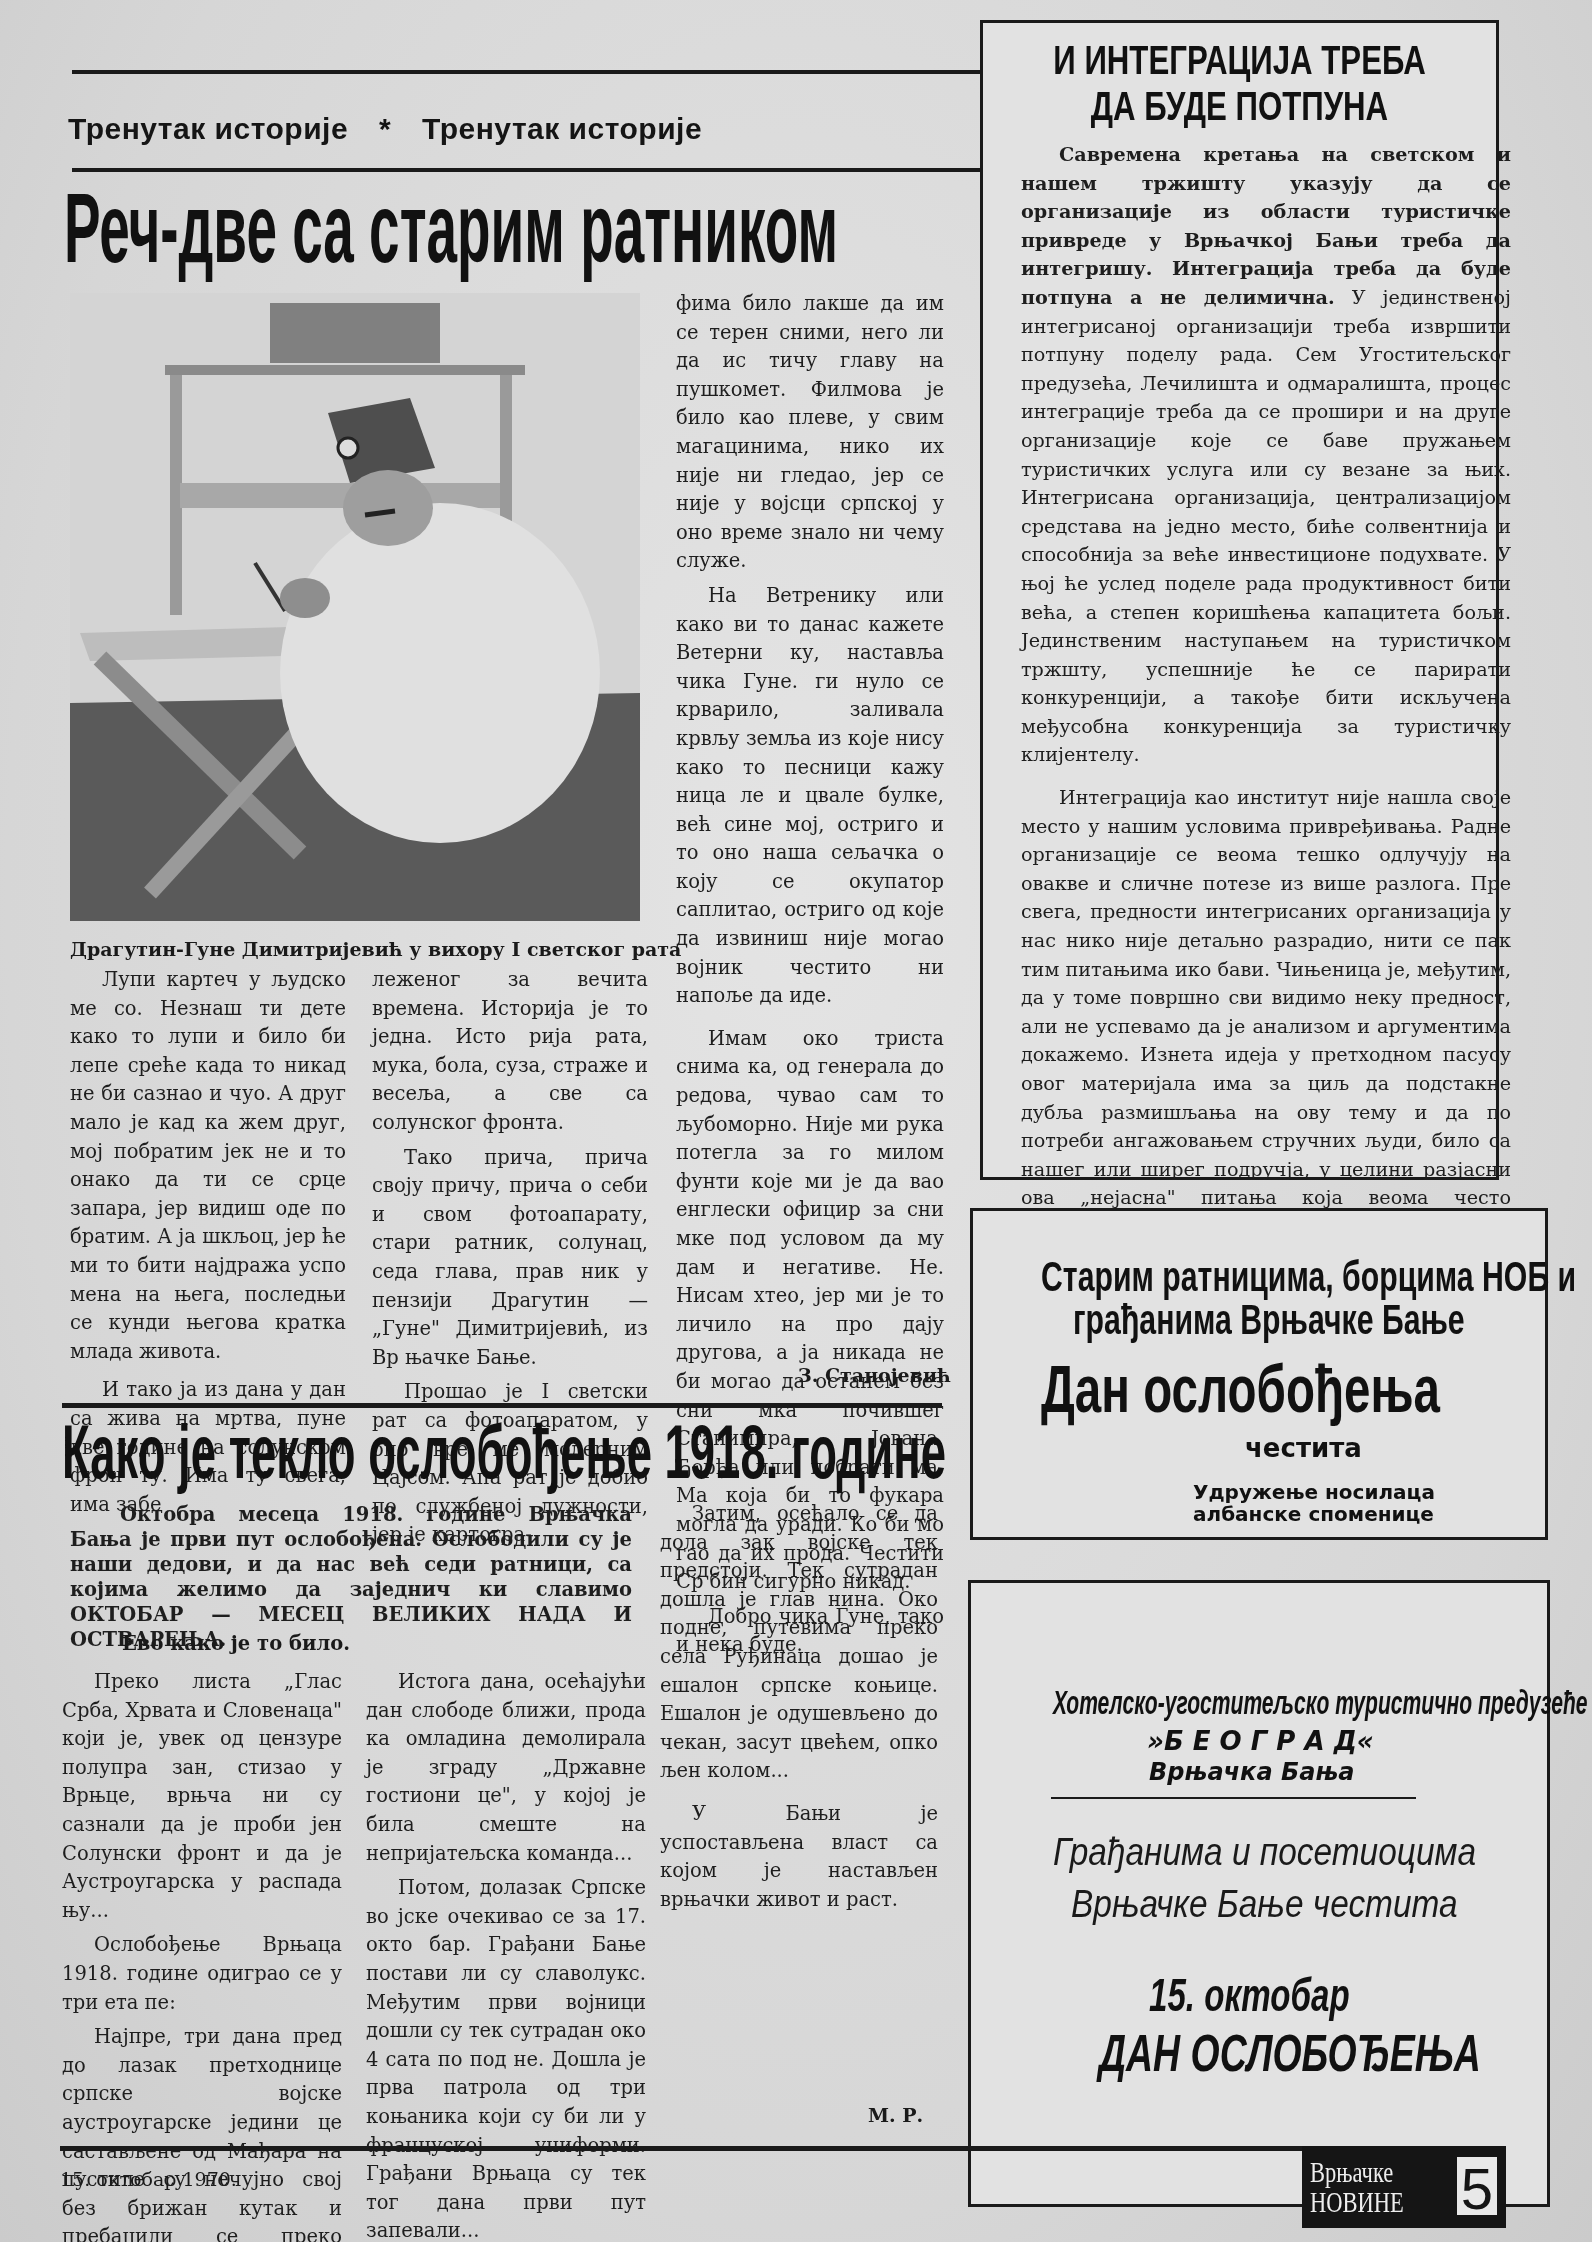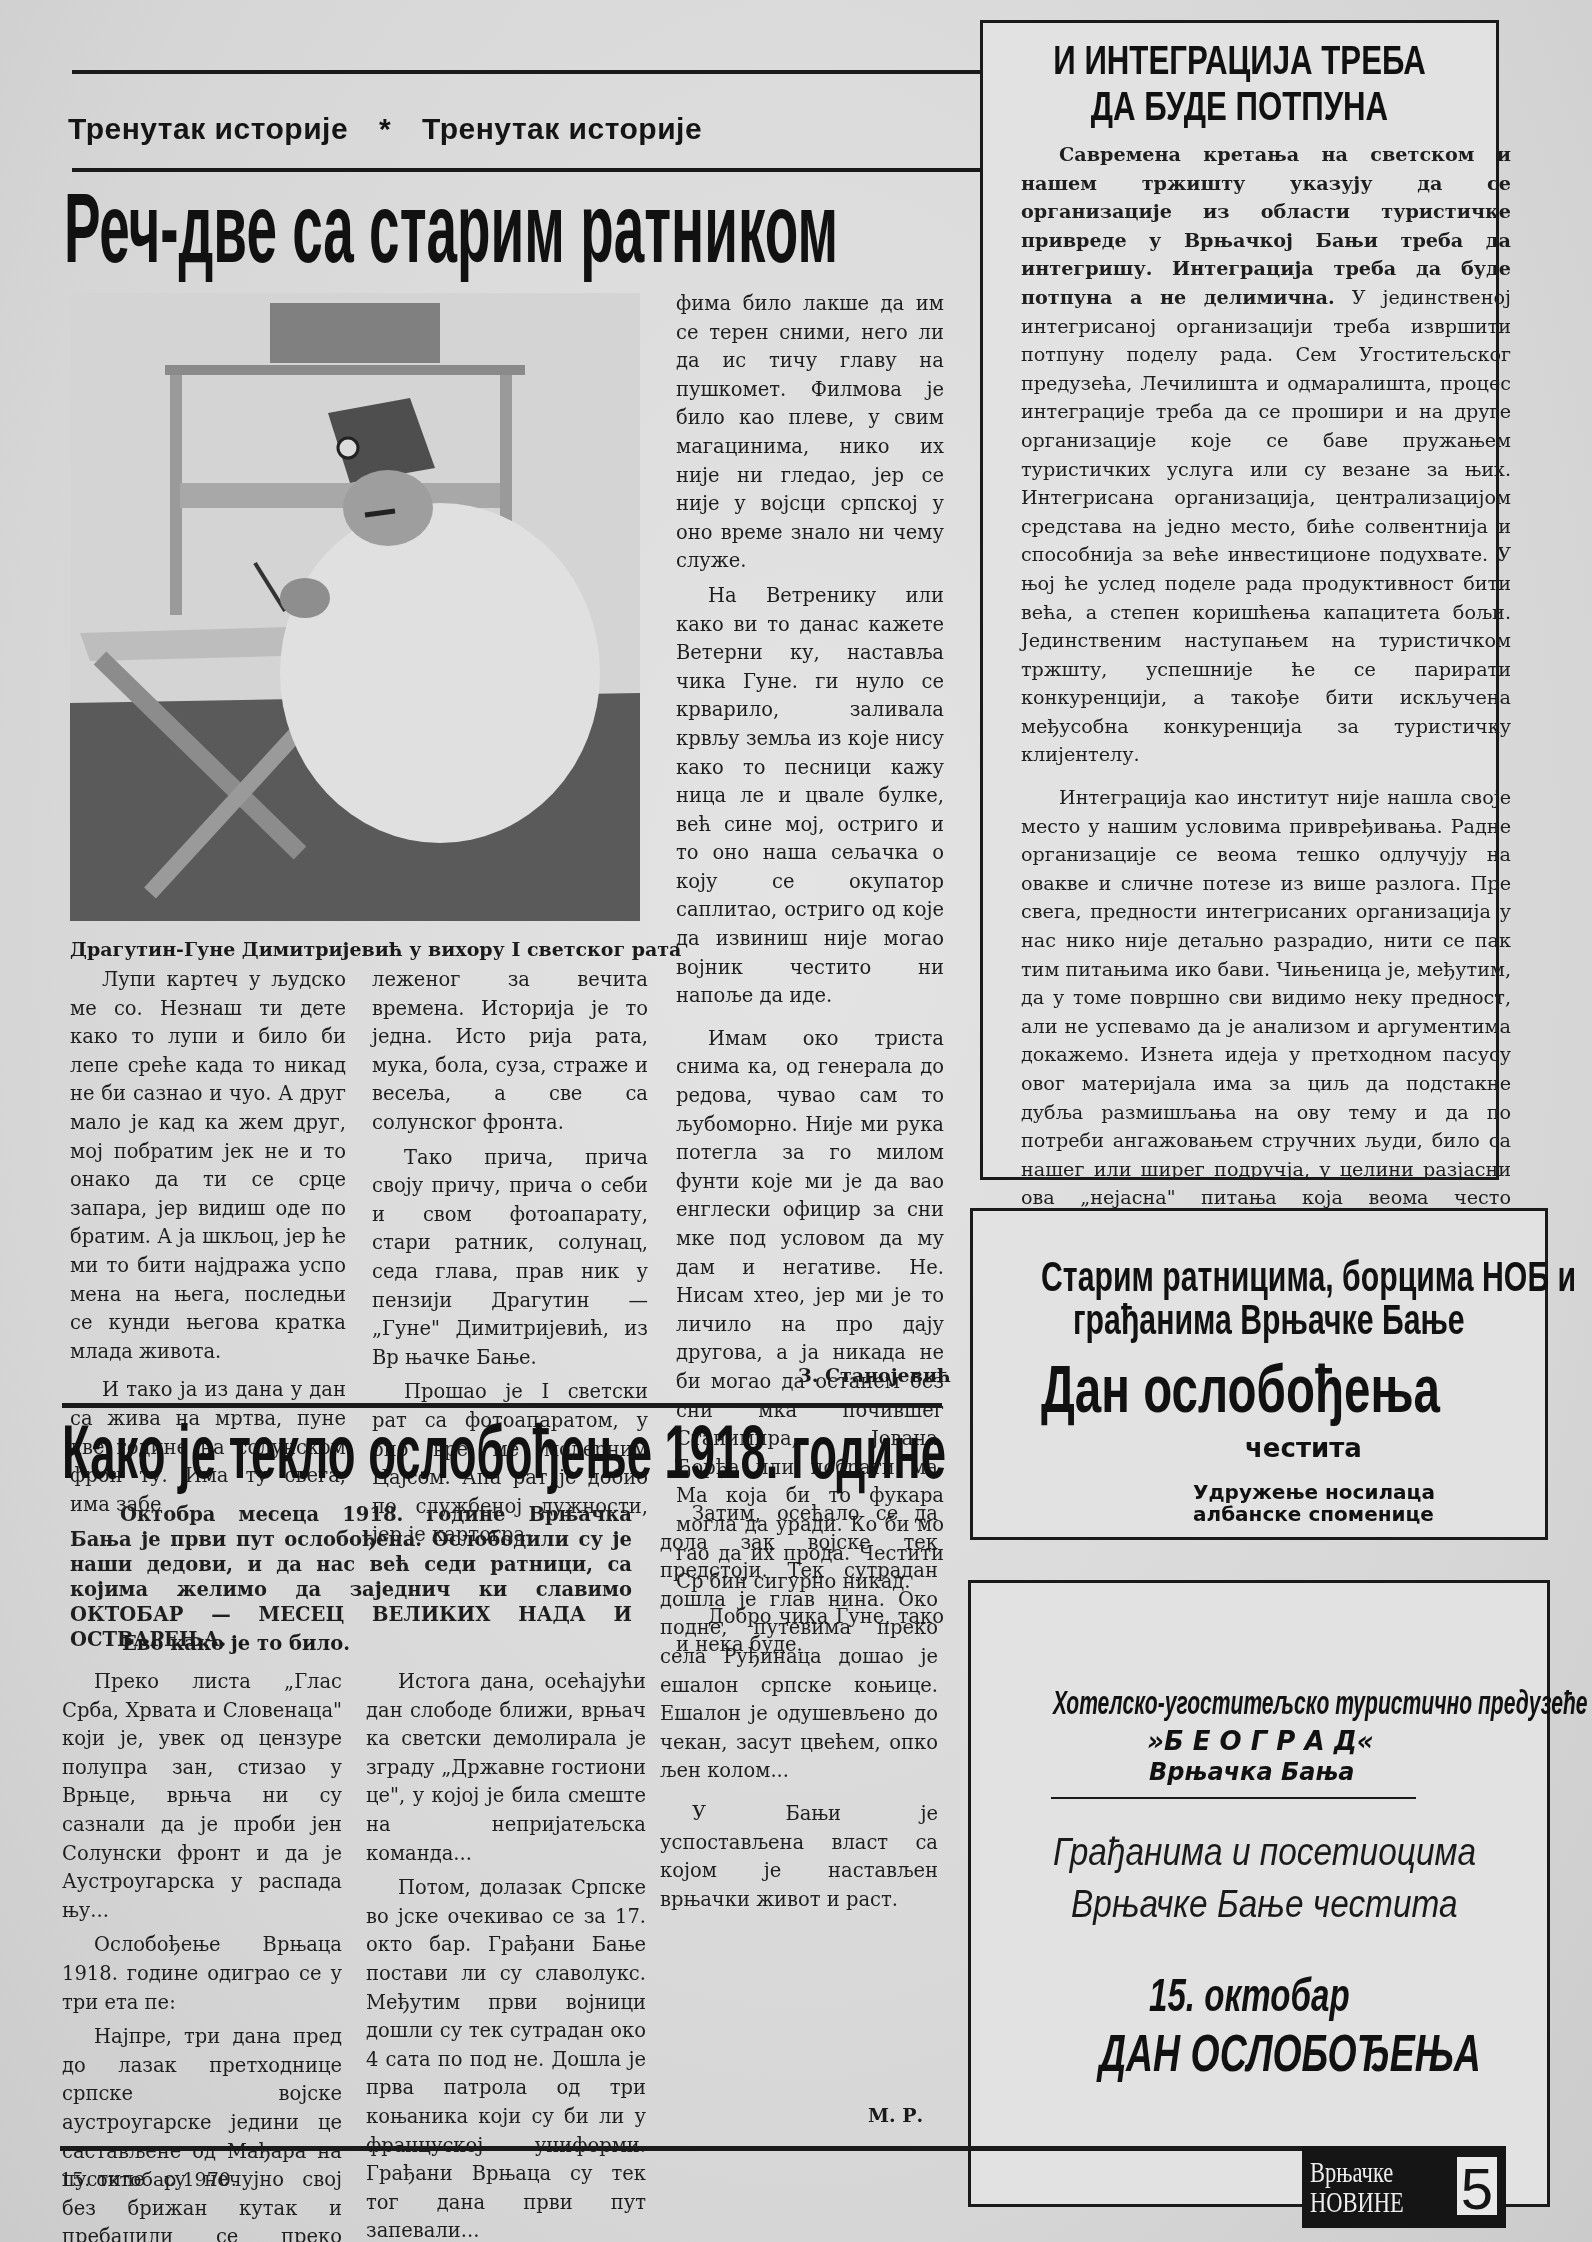--- a/index.html
+++ b/index.html
@@ -110,21 +110,21 @@
 
 <div class="col lead" style="left:70px;top:1502px;width:562px;font-size:19.5px;line-height:25px;text-indent:50px;">Октобра месеца 1918. године Врњачка Бања је први пут ослобођена. Ослободили су је наши дедови, и да нас већ седи ратници, са којима желимо да заједнич ки славимо ОКТОБАР — МЕСЕЦ ВЕЛИКИХ НАДА И ОСТВАРЕЊА.</div>
 <div class="abs" style="left:122px;top:1632px;font-weight:bold;font-size:19.5px;">Ево како је то било.</div>
 
 <div class="col" style="left:62px;top:1668px;width:280px;">
   <p>Преко листа „Глас Срба, Хрвата и Словенаца" који је, увек од цензуре полупра зан, стизао у Врњце, врњча ни су сазнали да је проби јен Солунски фронт и да је Аустроугарска у распада њу...</p>
   <p>Ослобођење Врњаца 1918. године одиграо се у три ета пе:</p>
   <p>Најпре, три дана пред до лазак претходнице српске војске аустроугарске једини це састављене од Мађара на пустиле су нечујно свој без брижан кутак и пребацили се преко Мораве...</p>
 </div>
 <div class="col" style="left:366px;top:1668px;width:280px;">
-  <p>Истога дана, осећајући дан слободе ближи, врњач ка светски демолирала је зграду „Државне гостиони це", у којој је била смеште на непријатељска команда...</p>
+  <p>Истога дана, осећајући дан слободе ближи, прода ка омладина демолирала је зграду „Државне гостиони це", у којој је била смеште на непријатељска команда...</p>
   <p>Потом, долазак Српске во јске очекивао се за 17. окто бар. Грађани Бање постави ли су славолукс. Међутим први војници дошли су тек сутрадан око 4 сата по под не. Дошла је прва патрола од три коњаника који су би ли у француској униформи. Грађани Врњаца су тек тог дана први пут запевали...</p>
 </div>
 <div class="col" style="left:660px;top:1500px;width:278px;">
   <p>Затим, осећало се да дола зак војске тек предстоји. Тек сутрадан дошла је глав нина. Око подне, путевима преко села Руђинаца дошао је ешалон српске коњице. Ешалон је одушевљено до чекан, засут цвећем, опко љен колом...</p>
   <p style="margin-top:14px;">У Бањи је успостављена власт са којом је настављен врњачки живот и раст.</p>
 </div>
 <div class="sig" style="left:868px;top:2104px;">М. Р.</div>
 
 <div class="box" style="left:980px;top:20px;width:519px;height:1160px;">
   <div class="box-title" style="margin-top:14px;">

